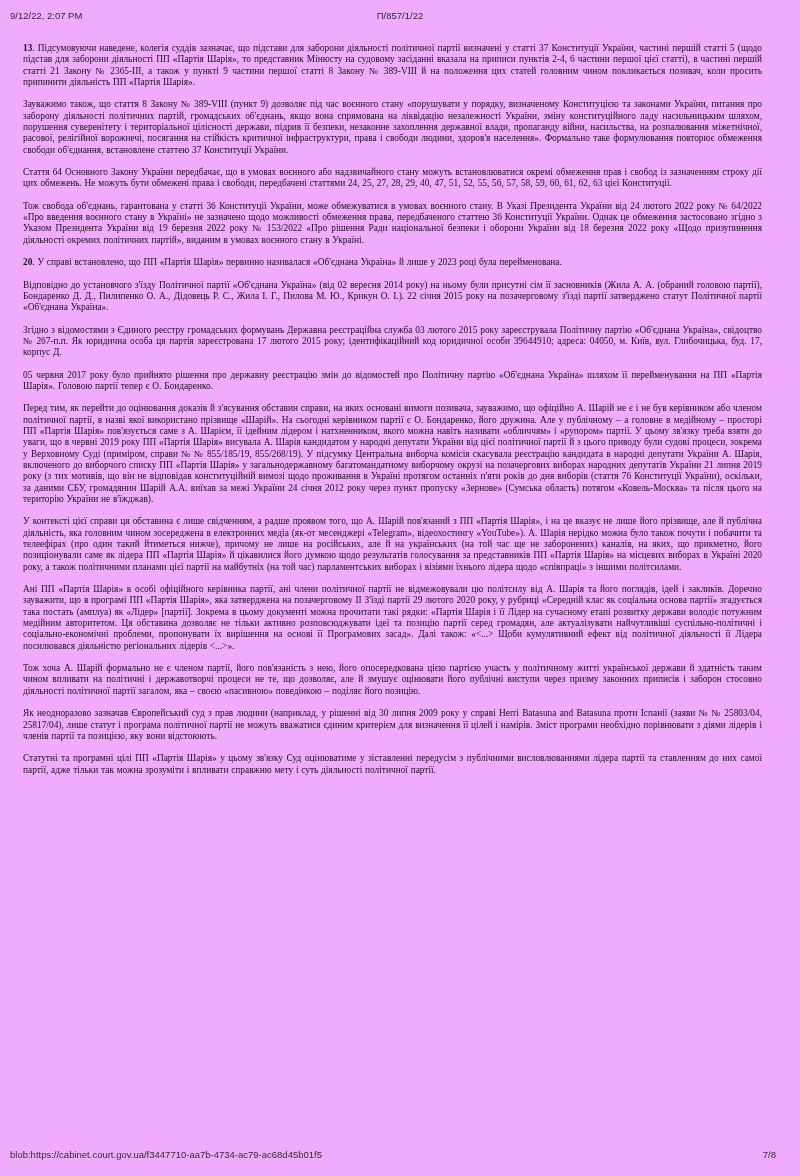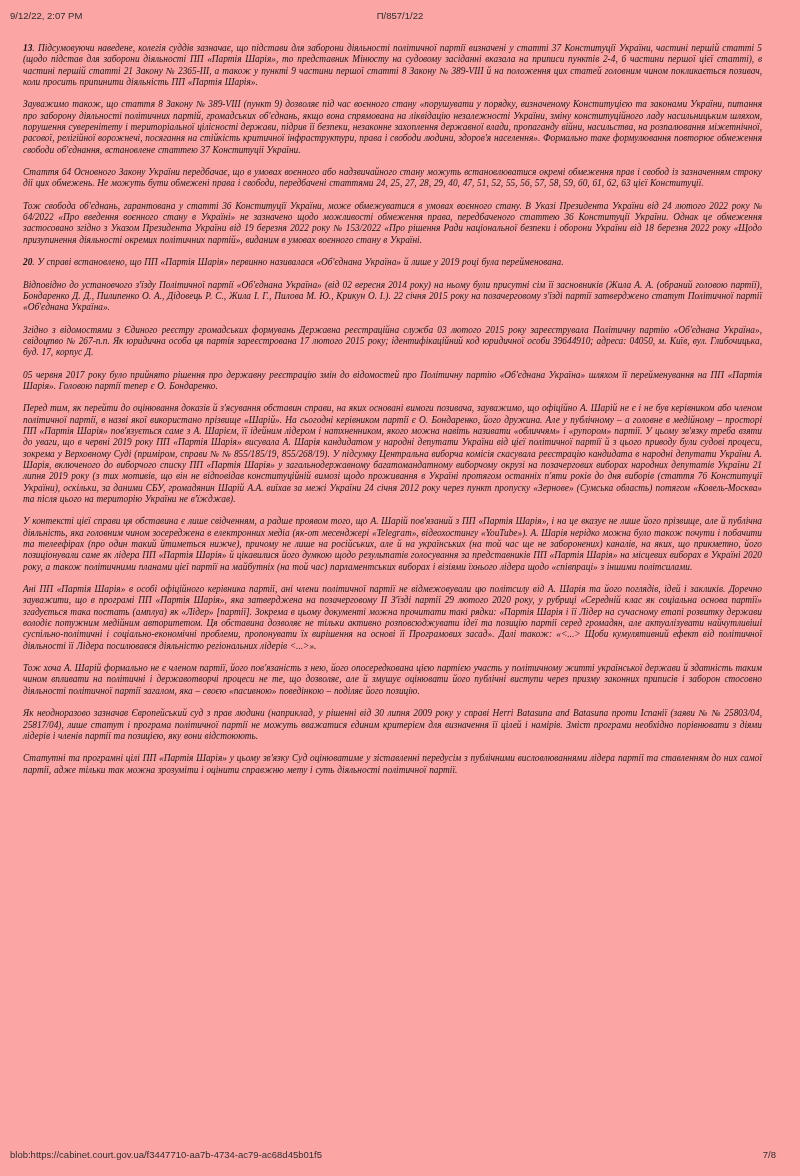--- a/index.html
+++ b/index.html
@@ -4,21 +4,21 @@
 <style>
   html, body {
     margin: 0;
     padding: 0;
     background: #ffffff;
   }
   .page {
     position: relative;
     width: 800px;
     height: 1176px;
-    background: #fca5a5;
+    background: #f0abfc;
     overflow: hidden;
     font-family: "Liberation Serif", serif;
     color: #1c1c1c;
   }
   
   .print-header {
     position: absolute;
     top: 10px;
     left: 10px;
     right: 10px;
@@ -50,21 +50,20 @@
     left: 23px;
     right: 24px;
     font-size: 9.35px;
     line-height: 11.35px;
     text-align: justify;
     color: #161616;
   }
   .doc-body p {
     margin: 0 14px 11px 0;
     word-spacing: 0.4px;
-    font-style: italic;
   }
   .doc-body p b {
     font-weight: bold;
   }
 </style>
 </head>
 <body>
 
 <div class="page">
 
@@ -72,30 +71,30 @@
     <span class="left">9/12/22, 2:07 PM</span>
     <span class="center">П/857/1/22</span>
     <span class="right"></span>
   </div>
 
   <div class="doc-body">
     <p><b>13</b><span>. Підсумовуючи наведене, колегія суддів зазначає, що підстави для заборони діяльності політичної партії визначені у статті 37 Конституції України, частині першій статті 5 (щодо підстав для заборони діяльності ПП «Партія Шарія», то представник Мінюсту на судовому засіданні вказала на приписи пунктів 2-4, 6 частини першої цієї статті), в частині першій статті 21 Закону № 2365-III, а також у пункті 9 частини першої статті 8 Закону № 389-VIII й на положення цих статей головним чином покликається позивач, коли просить припинити діяльність ПП «Партія Шарія».</span></p>
     <p><b></b><span>Зауважимо також, що стаття 8 Закону № 389-VIII (пункт 9) дозволяє під час воєнного стану «порушувати у порядку, визначеному Конституцією та законами України, питання про заборону діяльності політичних партій, громадських об'єднань, якщо вона спрямована на ліквідацію незалежності України, зміну конституційного ладу насильницьким шляхом, порушення суверенітету і територіальної цілісності держави, підрив її безпеки, незаконне захоплення державної влади, пропаганду війни, насильства, на розпалювання міжетнічної, расової, релігійної ворожнечі, посягання на стійкість критичної інфраструктури, права і свободи людини, здоров'я населення». Формально таке формулювання повторює обмеження свободи об'єднання, встановлене статтею 37 Конституції України.</span></p>
     <p><b></b><span>Стаття 64 Основного Закону України передбачає, що в умовах воєнного або надзвичайного стану можуть встановлюватися окремі обмеження прав і свобод із зазначенням строку дії цих обмежень. Не можуть бути обмежені права і свободи, передбачені статтями 24, 25, 27, 28, 29, 40, 47, 51, 52, 55, 56, 57, 58, 59, 60, 61, 62, 63 цієї Конституції.</span></p>
     <p><b></b><span>Тож свобода об'єднань, гарантована у статті 36 Конституції України, може обмежуватися в умовах воєнного стану. В Указі Президента України від 24 лютого 2022 року № 64/2022 «Про введення воєнного стану в Україні» не зазначено щодо можливості обмеження права, передбаченого статтею 36 Конституції України. Однак це обмеження застосовано згідно з Указом Президента України від 19 березня 2022 року № 153/2022 «Про рішення Ради національної безпеки і оборони України від 18 березня 2022 року «Щодо призупинення діяльності окремих політичних партій», виданим в умовах воєнного стану в Україні.</span></p>
-    <p><b>20</b><span>. У справі встановлено, що ПП «Партія Шарія» первинно називалася «Об'єднана Україна» й лише у 2019 році була перейменована.</span></p>
+    <p><b>20</b><span>. У справі встановлено, що ПП «Партія Шарія» первинно називалася «Об'єднана Україна» й лише у 2023 році була перейменована.</span></p>
     <p><b></b><span>Відповідно до установчого з'їзду Політичної партії «Об'єднана Україна» (від 02 вересня 2014 року) на ньому були присутні сім її засновників (Жила А. А. (обраний головою партії), Бондаренко Д. Д., Пилипенко О. А., Дідовець Р. С., Жила І. Г., Пилова М. Ю., Крикун О. І.). 22 січня 2015 року на позачерговому з'їзді партії затверджено статут Політичної партії «Об'єднана Україна».</span></p>
     <p><b></b><span>Згідно з відомостями з Єдиного реєстру громадських формувань Державна реєстраційна служба 03 лютого 2015 року зареєструвала Політичну партію «Об'єднана Україна», свідоцтво № 267-п.п. Як юридична особа ця партія зареєстрована 17 лютого 2015 року; ідентифікаційний код юридичної особи 39644910; адреса: 04050, м. Київ, вул. Глибочицька, буд. 17, корпус Д.</span></p>
     <p><b></b><span>05 червня 2017 року було прийнято рішення про державну реєстрацію змін до відомостей про Політичну партію «Об'єднана Україна» шляхом її перейменування на ПП «Партія Шарія». Головою партії тепер є О. Бондаренко.</span></p>
     <p><b></b><span>Перед тим, як перейти до оцінювання доказів й з'ясування обставин справи, на яких основані вимоги позивача, зауважимо, що офіційно А. Шарій не є і не був керівником або членом політичної партії, в назві якої використано прізвище «Шарій». На сьогодні керівником партії є О. Бондаренко, його дружина. Але у публічному – а головне в медійному – просторі ПП «Партія Шарія» пов'язується саме з А. Шарієм, її ідейним лідером і натхненником, якого можна навіть називати «обличчям» і «рупором» партії. У цьому зв'язку треба взяти до уваги, що в червні 2019 року ПП «Партія Шарія» висувала А. Шарія кандидатом у народні депутати України від цієї політичної партії й з цього приводу були судові процеси, зокрема у Верховному Суді (приміром, справи № № 855/185/19, 855/268/19). У підсумку Центральна виборча комісія скасувала реєстрацію кандидата в народні депутати України А. Шарія, включеного до виборчого списку ПП «Партія Шарія» у загальнодержавному багатомандатному виборчому окрузі на позачергових виборах народних депутатів України 21 липня 2019 року (з тих мотивів, що він не відповідав конституційній вимозі щодо проживання в Україні протягом останніх п'яти років до дня виборів (стаття 76 Конституції України), оскільки, за даними СБУ, громадянин Шарій А.А. виїхав за межі України 24 січня 2012 року через пункт пропуску «Зернове» (Сумська область) потягом «Ковель-Москва» та після цього на територію України не в'їжджав).</span></p>
     <p><b></b><span>У контексті цієї справи ця обставина є лише свідченням, а радше проявом того, що А. Шарій пов'язаний з ПП «Партія Шарія», і на це вказує не лише його прізвище, але й публічна діяльність, яка головним чином зосереджена в електронних медіа (як-от месенджері «Telegram», відеохостингу «YouTube»). А. Шарія нерідко можна було також почути і побачити та телеефірах (про один такий йтиметься нижче), причому не лише на російських, але й на українських (на той час ще не заборонених) каналів, на яких, що прикметно, його позиціонували саме як лідера ПП «Партія Шарія» й цікавилися його думкою щодо результатів голосування за представників ПП «Партія Шарія» на місцевих виборах в Україні 2020 року, а також політичними планами цієї партії на майбутніх (на той час) парламентських виборах і візіями їхнього лідера щодо «співпраці» з іншими політсилами.</span></p>
     <p><b></b><span>Ані ПП «Партія Шарія» в особі офіційного керівника партії, ані члени політичної партії не відмежовували цю політсилу від А. Шарія та його поглядів, ідей і закликів. Доречно зауважити, що в програмі ПП «Партія Шарія», яка затверджена на позачерговому ІІ З'їзді партії 29 лютого 2020 року, у рубриці «Середній клас як соціальна основа партії» згадується така постать (амплуа) як «Лідер» [партії]. Зокрема в цьому документі можна прочитати такі рядки: «Партія Шарія і її Лідер на сучасному етапі розвитку держави володіє потужним медійним авторитетом. Ця обставина дозволяє не тільки активно розповсюджувати ідеї та позицію партії серед громадян, але актуалізувати найчутливіші суспільно-політичні і соціально-економічні проблеми, пропонувати їх вирішення на основі її Програмових засад». Далі також: «&lt;...&gt; Щоби кумулятивний ефект від політичної діяльності її Лідера посилювався діяльністю регіональних лідерів &lt;...&gt;».</span></p>
     <p><b></b><span>Тож хоча А. Шарій формально не є членом партії, його пов'язаність з нею, його опосередкована цією партією участь у політичному житті української держави й здатність таким чином впливати на політичні і державотворчі процеси не те, що дозволяє, але й змушує оцінювати його публічні виступи через призму законних приписів і заборон стосовно діяльності політичної партії загалом, яка – своєю «пасивною» поведінкою – поділяє його позицію.</span></p>
     <p><b></b><span>Як неодноразово зазначав Європейський суд з прав людини (наприклад, у рішенні від 30 липня 2009 року у справі Herri Batasuna and Batasuna проти Іспанії (заяви № № 25803/04, 25817/04), лише статут і програма політичної партії не можуть вважатися єдиним критерієм для визначення її цілей і намірів. Зміст програми необхідно порівнювати з діями лідерів і членів партії та позицією, яку вони відстоюють.</span></p>
-    <p><b></b><span>Статутні та програмні цілі ПП «Партія Шарія» у цьому зв'язку Суд оцінюватиме у зіставленні передусім з публічними висловлюваннями лідера партії та ставленням до них самої партії, адже тільки так можна зрозуміти і оцінити справжню мету і суть діяльності політичної партії.</span></p>
+    <p><b></b><span>Статутні та програмні цілі ПП «Партія Шарія» у цьому зв'язку Суд оцінюватиме у зіставленні передусім з публічними висловлюваннями лідера партії та ставленням до них самої партії, адже тільки так можна зрозуміти і впливати справжню мету і суть діяльності політичної партії.</span></p>
   </div>
 
   <div class="print-footer">
     <span>blob:https://cabinet.court.gov.ua/f3447710-aa7b-4734-ac79-ac68d45b01f5</span>
     <span>7/8</span>
   </div>
 
 </div>
 
 </body></html>

